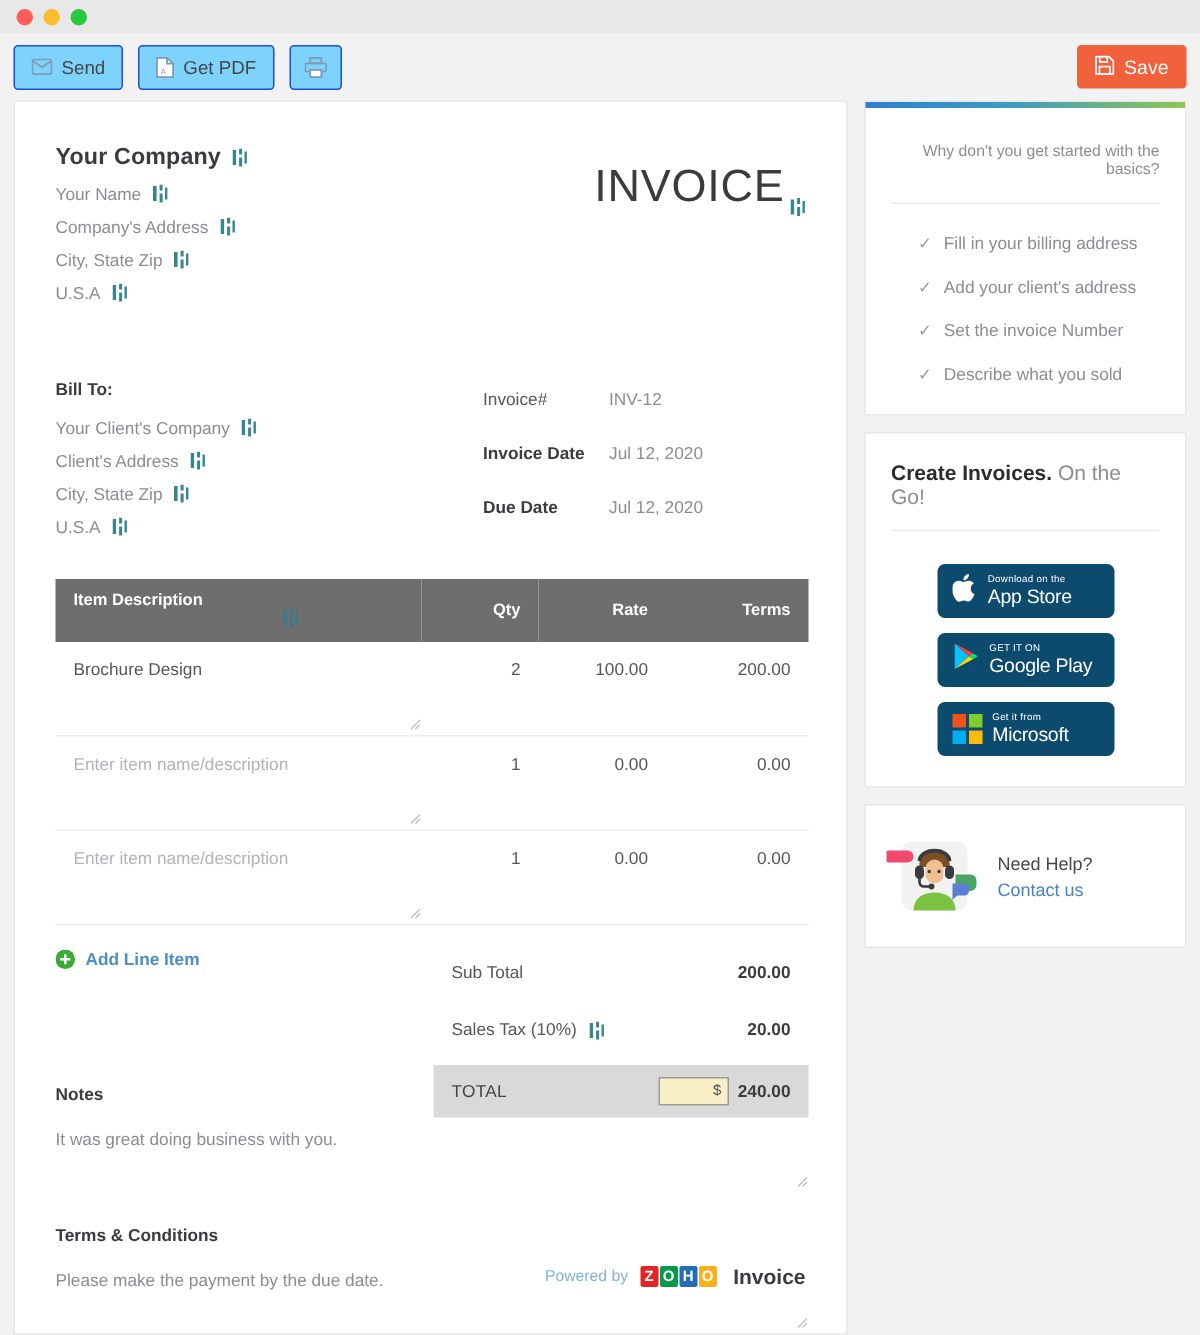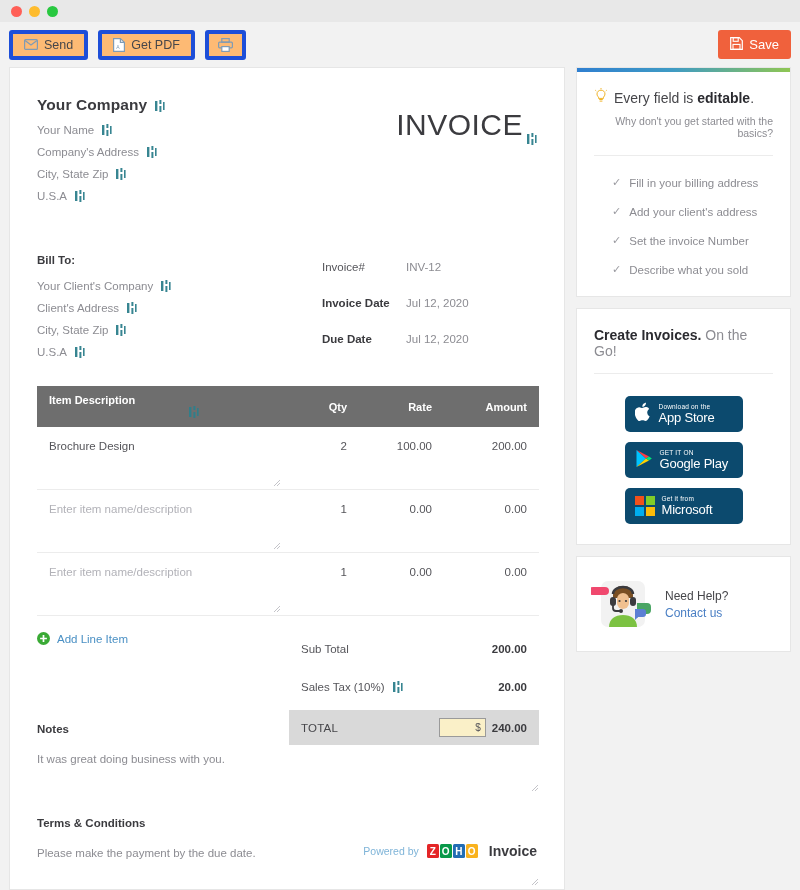--- a/index.html
+++ b/index.html
@@ -20,21 +20,21 @@
   .dot.yellow { background: #febc2e; }
   .dot.green  { background: #28c840; }
 
   
   .toolbar {
     height: 45px; background: #f2f2f2;
     display: flex; align-items: center; padding: 0 9px; gap: 10px;
     position: relative;
   }
   .tbtn {
-    height: 30px; background: #fdba74; border: 4px solid #1d4ed8;
+    height: 30px; background: #7dd3fc; border: 1px solid #1d4ed8;
     border-radius: 3px; display: flex; align-items: center;
     gap: 6px; padding: 0 11px; cursor: pointer;
     font-size: 12.5px; color: #46464a;
   }
   .tbtn.iconly { padding: 0 9px; }
   .tbtn svg { display: block; }
   .save-btn {
     position: absolute; right: 9px; top: 8px;
     height: 29px; background: #f0613c; border: none; border-radius: 3px;
     display: flex; align-items: center; gap: 6px; padding: 0 12px;
@@ -99,21 +99,21 @@
   .placeholder { color: #b2b2b8; }
   .resize-grip {
     position: absolute; right: 0; bottom: 3px;
     width: 9px; height: 9px; pointer-events: auto;
   }
 
   .addline {
     display: flex; align-items: center; gap: 7px;
     margin-top: 16px; cursor: pointer;
   }
-  .addline span { font-size: 11.5px; color: #4a90c4; }
+  .addline span { font-size: 11.5px; color: #4a90c4; font-weight: bold; }
   .plus-ico { width: 13px; height: 13px; }
 
   
   .totals {
     position: absolute; left: 279px; top: 566px; width: 250px;
   }
   .tot-row { display: flex; align-items: center; height: 30px; padding: 0 12px; }
   .tot-lbl { font-size: 11.5px; color: #55555a; flex: 1; display: flex; align-items: center; }
   .tot-val { font-size: 11.5px; color: #3b3b3f; font-weight: 700; }
   .tot-row.grand { background: #d9d9d9; height: 35px; }
@@ -387,21 +387,21 @@
                 <svg width="10" height="13" viewBox="0 0 10 13">
                     <rect x="0" y="1" width="2.4" height="10" fill="#2d7f8c"></rect>
                     <rect x="4.4" y="0" width="2" height="4" fill="#2d7f8c"></rect>
                     <rect x="4.4" y="6" width="2" height="6" fill="#2d7f8c"></rect>
                     <rect x="8" y="2" width="1.6" height="8" fill="#2d7f8c"></rect>
                   </svg>
               </span>
             </th>
             <th style="width:78px">Qty</th>
             <th style="width:85px">Rate</th>
-            <th style="width:95px">Amount</th>
+            <th style="width:95px">Terms</th>
           </tr>
         </thead>
         <tbody>
           <tr class="item-row">
             <td class="desc">
               <span>Brochure Design</span>
               <span class="resize-grip">
                 <svg width="9" height="9" viewBox="0 0 9 9">
                     <path d="M8 2 L2 8 M8 5 L5 8" stroke="#bdbdc3" stroke-width="0.9"></path>
                   </svg>
@@ -516,33 +516,20 @@
       </span>
       <span class="inv-word">Invoice</span>
     </div>
   </div>
 
   <div class="sidebar">
 
     <div class="card">
       <div class="gradbar"></div>
       <div class="card-pad">
-        <div class="tip-head">
-          <span>
-            <svg width="14" height="16" viewBox="0 0 14 16">
-              <path d="M7 2.2 C4.6 2.2 3 3.9 3 6 c0 1.5 .9 2.4 1.5 3.2 v1.2 h5 V9.2 C10.1 8.4 11 7.5 11 6 11 3.9 9.4 2.2 7 2.2 Z" fill="none" stroke="#f0b429" stroke-width="1"></path>
-              <rect x="5.2" y="11" width="3.6" height="1" fill="#f0b429"></rect>
-              <rect x="5.6" y="12.6" width="2.8" height="1" fill="#f0b429"></rect>
-              <path d="M7 0 V1.3 M1.3 2.2 L2.2 3 M12.7 2.2 L11.8 3" stroke="#f0b429" stroke-width="1"></path>
-            </svg>
-          </span>
-          <span class="tip-title">
-            <span>Every field is </span><b>editable</b><span>.</span>
-          </span>
-        </div>
         <div class="tip-sub">Why don't you get started with the basics?</div>
         <div class="hr"></div>
         <div class="checks">
           <div class="check">
             <span class="tick">✓</span>
             <span>Fill in your billing address</span>
           </div>
           <div class="check">
             <span class="tick">✓</span>
             <span>Add your client's address</span>

